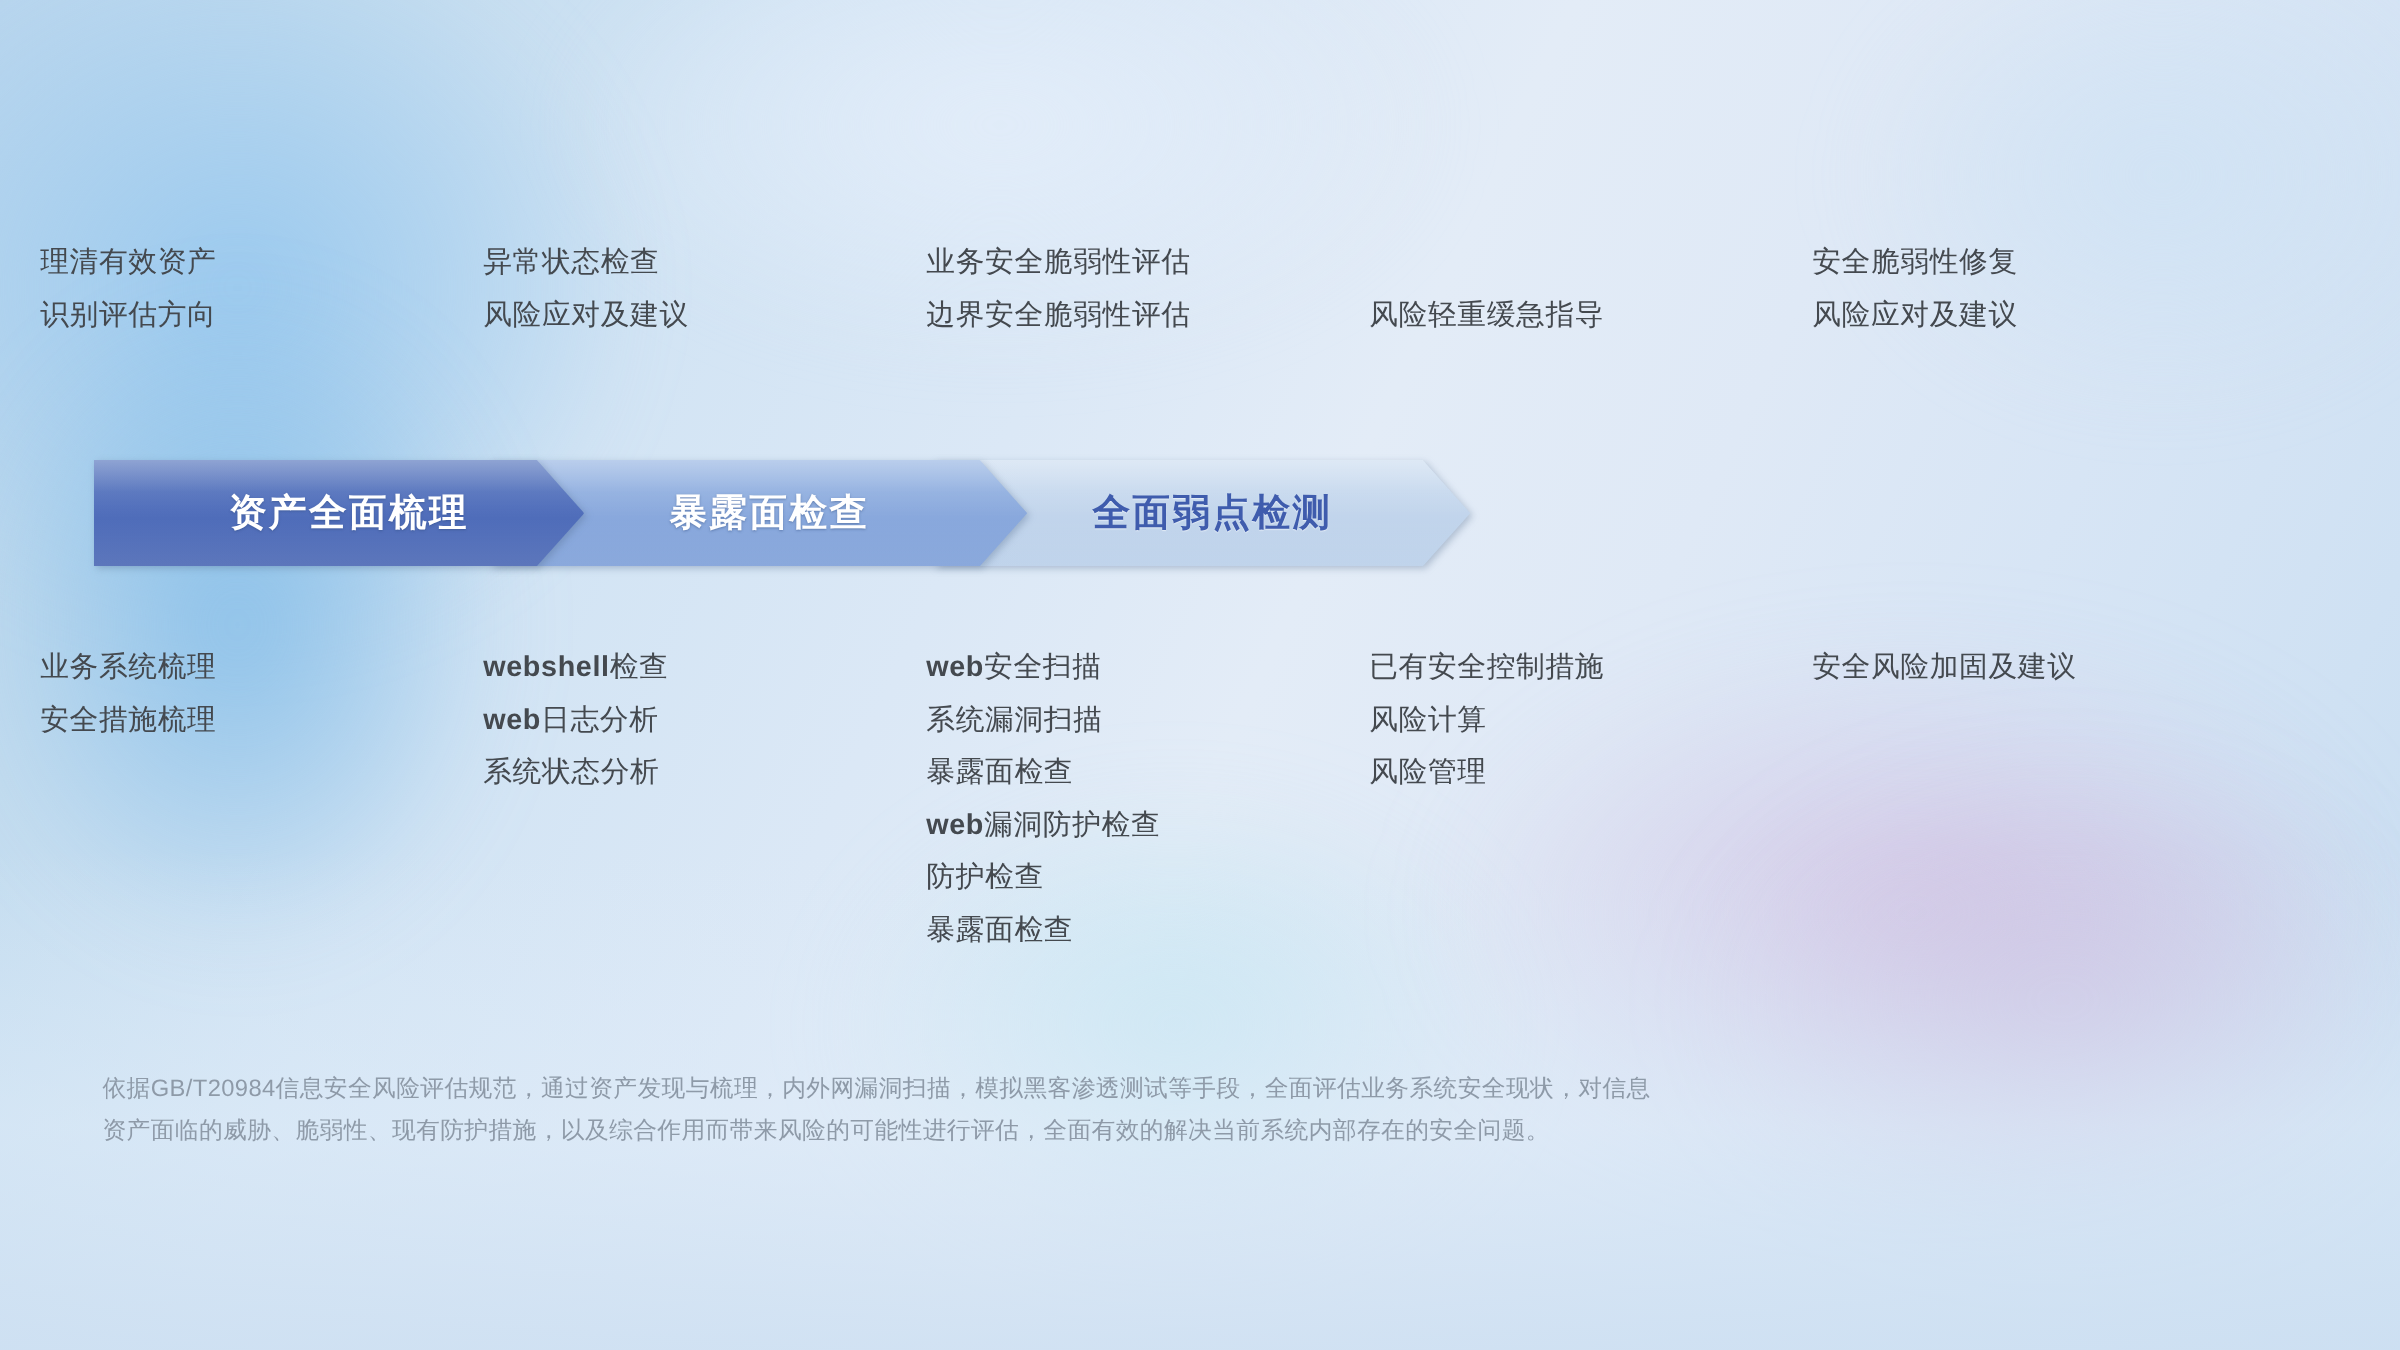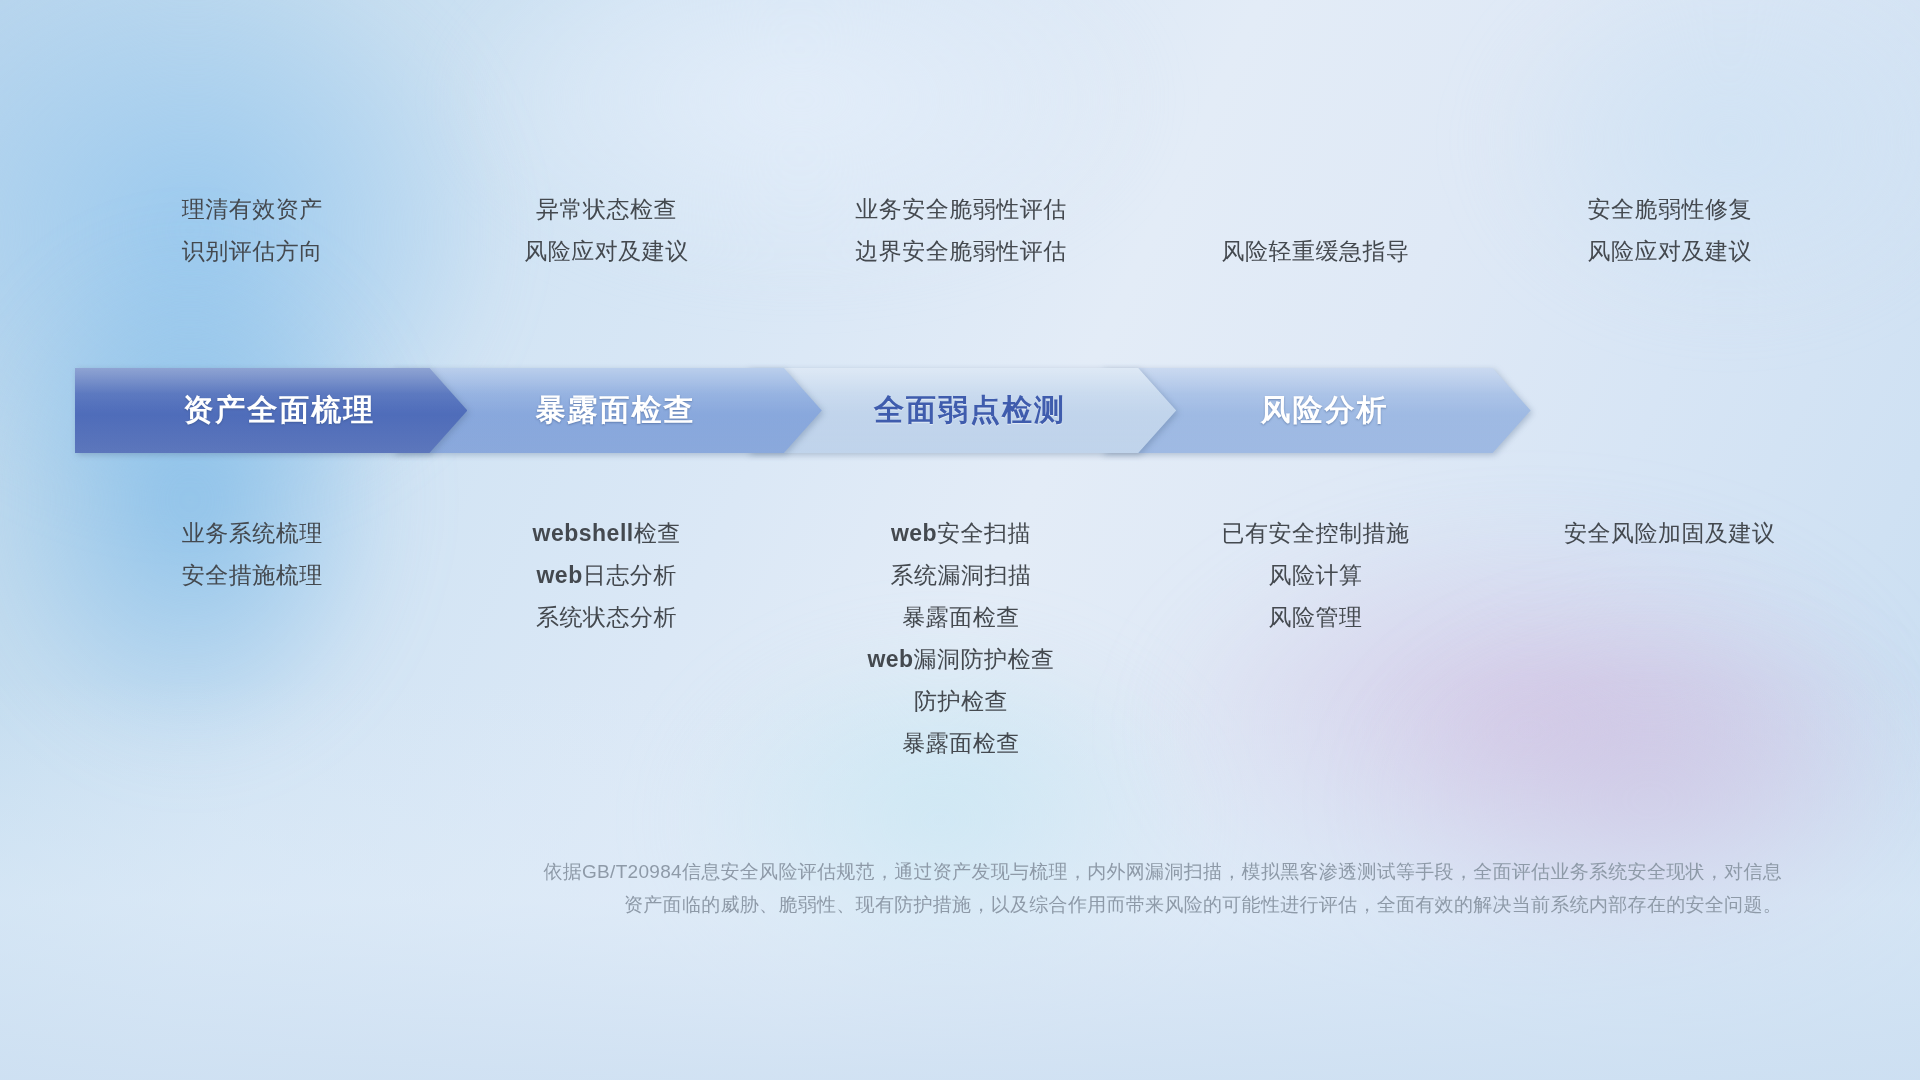--- a/index.html
+++ b/index.html
@@ -64,21 +64,20 @@
     position:absolute; left:0; top:680px; width:100%; height:400px;
     background:linear-gradient(180deg, rgba(255,255,255,0) 0%, rgba(222,235,248,.55) 55%, rgba(206,224,242,.85) 100%);
   }
 
   
   .stage { position:absolute; inset:0; }
 
   
   .col-top, .col-bottom {
     position:absolute;
-    text-align:center;
     color:#3e4349;
   }
   .line {
     font-size:23px;
     line-height:42px;
     letter-spacing:.5px;
     white-space:nowrap;
     color:#44494f;
   }
   .line b { font-weight:700; }
@@ -114,21 +113,20 @@
   .shadowlayer { filter:drop-shadow(2px 2px 3px rgba(80,105,140,.35)); }
 
   
   .footer {
     position:absolute;
     left:82px; top:855px; width:1700px;
     font-size:19px;
     line-height:33px;
     color:#8e9aa8;
     letter-spacing:.3px;
-    text-align:right;
   }
   .footer div { white-space:nowrap; }
 </style>
 </head>
 <body>
 
 <div class="bg bg-base"></div>
 <div class="bg-blobF"></div>
 <div class="bg-blobG"></div>
 <div class="bg-blobA"></div>
@@ -171,25 +169,20 @@
       <div class="chev shadowlayer" style="left: 316.4px; width: 430.4px; z-index: 9;">
         <div class="face clip-mid" style="background: linear-gradient(rgb(156, 185, 228) 0%, rgb(138, 169, 221) 50%, rgb(125, 159, 216) 100%);"></div>
         <div class="face clip-mid" style="background: linear-gradient(rgba(255, 255, 255, 0.3) 0%, rgba(255, 255, 255, 0.05) 30%, rgba(255, 255, 255, 0) 55%, rgba(255, 255, 255, 0.1) 100%);"></div>
         <div class="lbl" style="color: rgb(255, 255, 255); text-shadow: rgba(45, 70, 120, 0.45) 0px 1px 2px; margin-left: 18px;">暴露面检查</div>
       </div>
       <div class="chev shadowlayer" style="left: 670.8px; width: 430.4px; z-index: 8;">
         <div class="face clip-mid" style="background: linear-gradient(rgb(207, 223, 241) 0%, rgb(194, 213, 236) 50%, rgb(185, 207, 233) 100%);"></div>
         <div class="face clip-mid" style="background: linear-gradient(rgba(255, 255, 255, 0.3) 0%, rgba(255, 255, 255, 0.05) 30%, rgba(255, 255, 255, 0) 55%, rgba(255, 255, 255, 0.1) 100%);"></div>
         <div class="lbl" style="color: rgb(63, 92, 173); text-shadow: rgba(255, 255, 255, 0.55) 0px 1px 1px; margin-left: 18px;">全面弱点检测</div>
       </div>
-      <div class="chev shadowlayer" style="left: 1025.2px; width: 430.4px; z-index: 7;">
-        <div class="face clip-mid" style="background: linear-gradient(rgb(179, 201, 234) 0%, rgb(160, 187, 228) 50%, rgb(148, 178, 224) 100%);"></div>
-        <div class="face clip-mid" style="background: linear-gradient(rgba(255, 255, 255, 0.3) 0%, rgba(255, 255, 255, 0.05) 30%, rgba(255, 255, 255, 0) 55%, rgba(255, 255, 255, 0.1) 100%);"></div>
-        <div class="lbl" style="color: rgb(255, 255, 255); text-shadow: rgba(45, 70, 120, 0.45) 0px 1px 2px; margin-left: 18px;">风险分析</div>
-      </div>
     </div>
 
   <div id="bottom-cols">
       <div class="col-bottom" style="width: 440px; left: 32.2px; top: 512px;">
         <div class="line">业务系统梳理</div>
         <div class="line">安全措施梳理</div>
       </div>
       <div class="col-bottom" style="width: 440px; left: 386.6px; top: 512px;">
         <div class="line"><b>webshell</b>检查</div>
         <div class="line"><b>web</b>日志分析</div>

